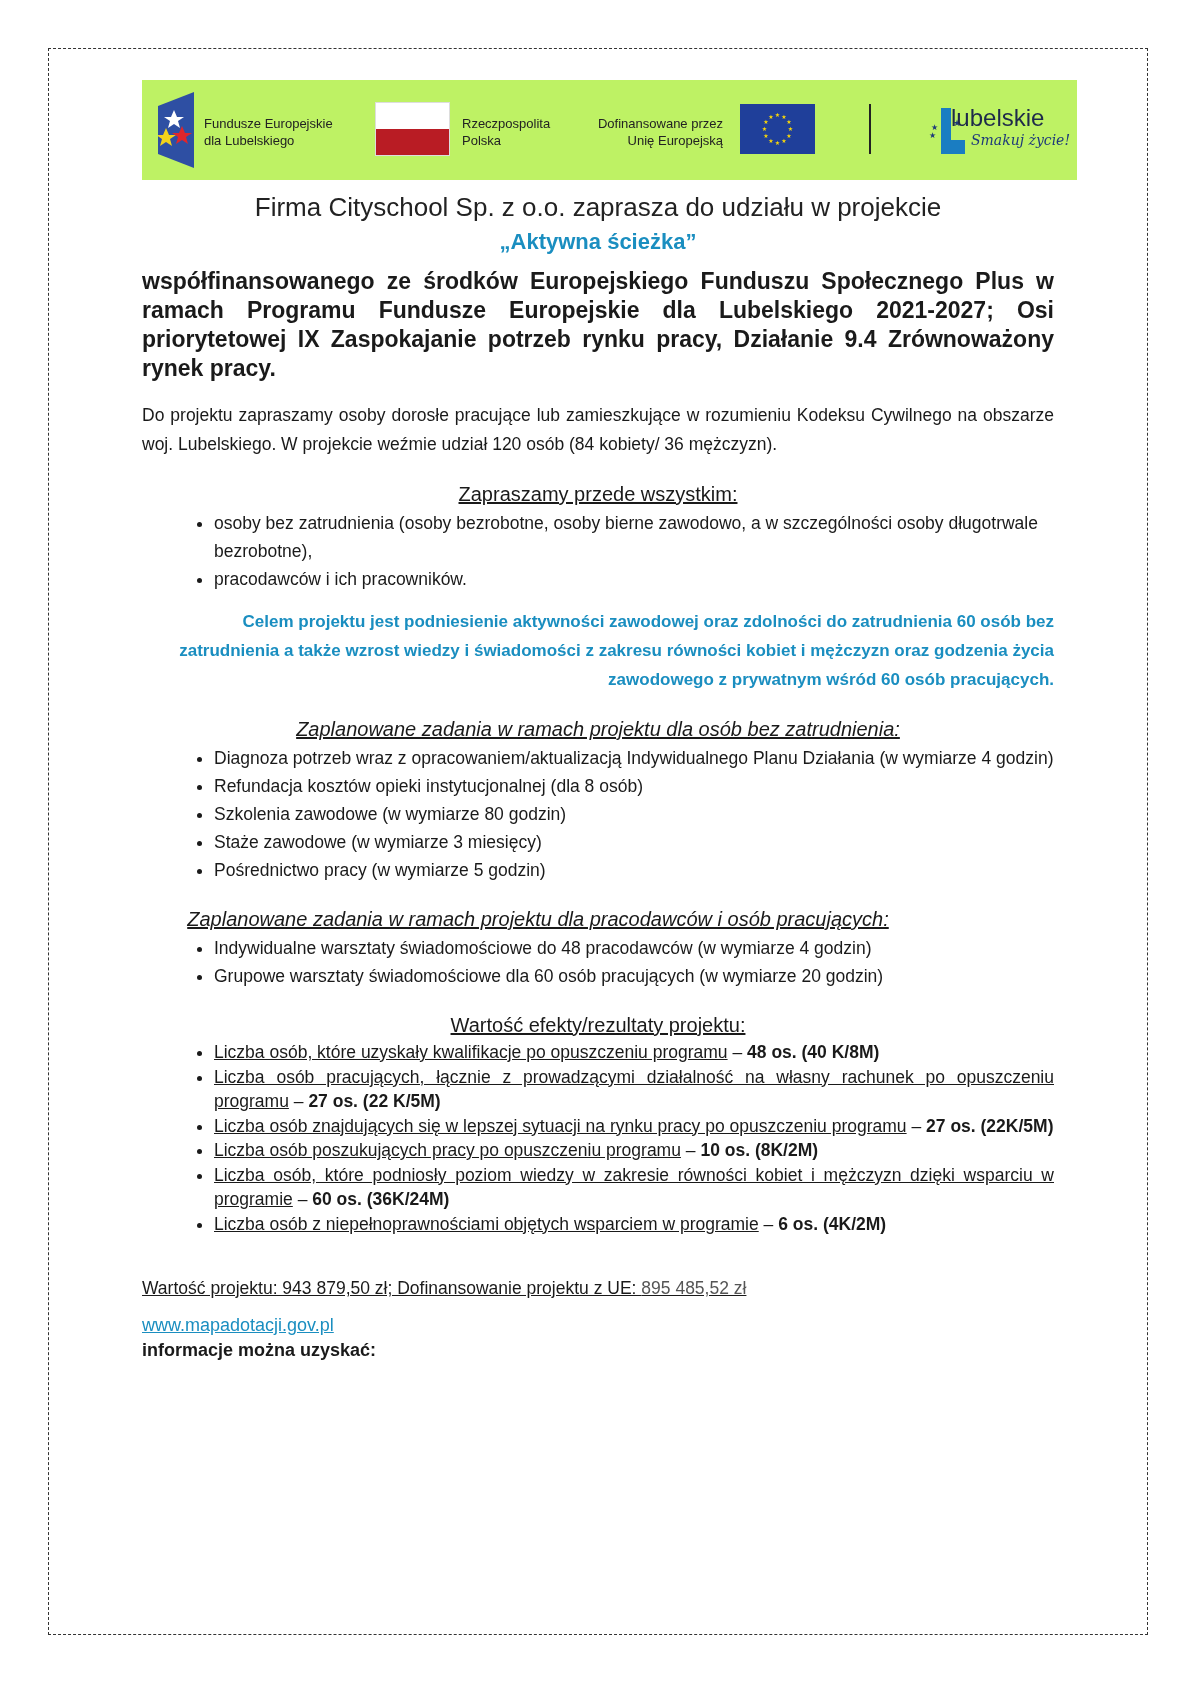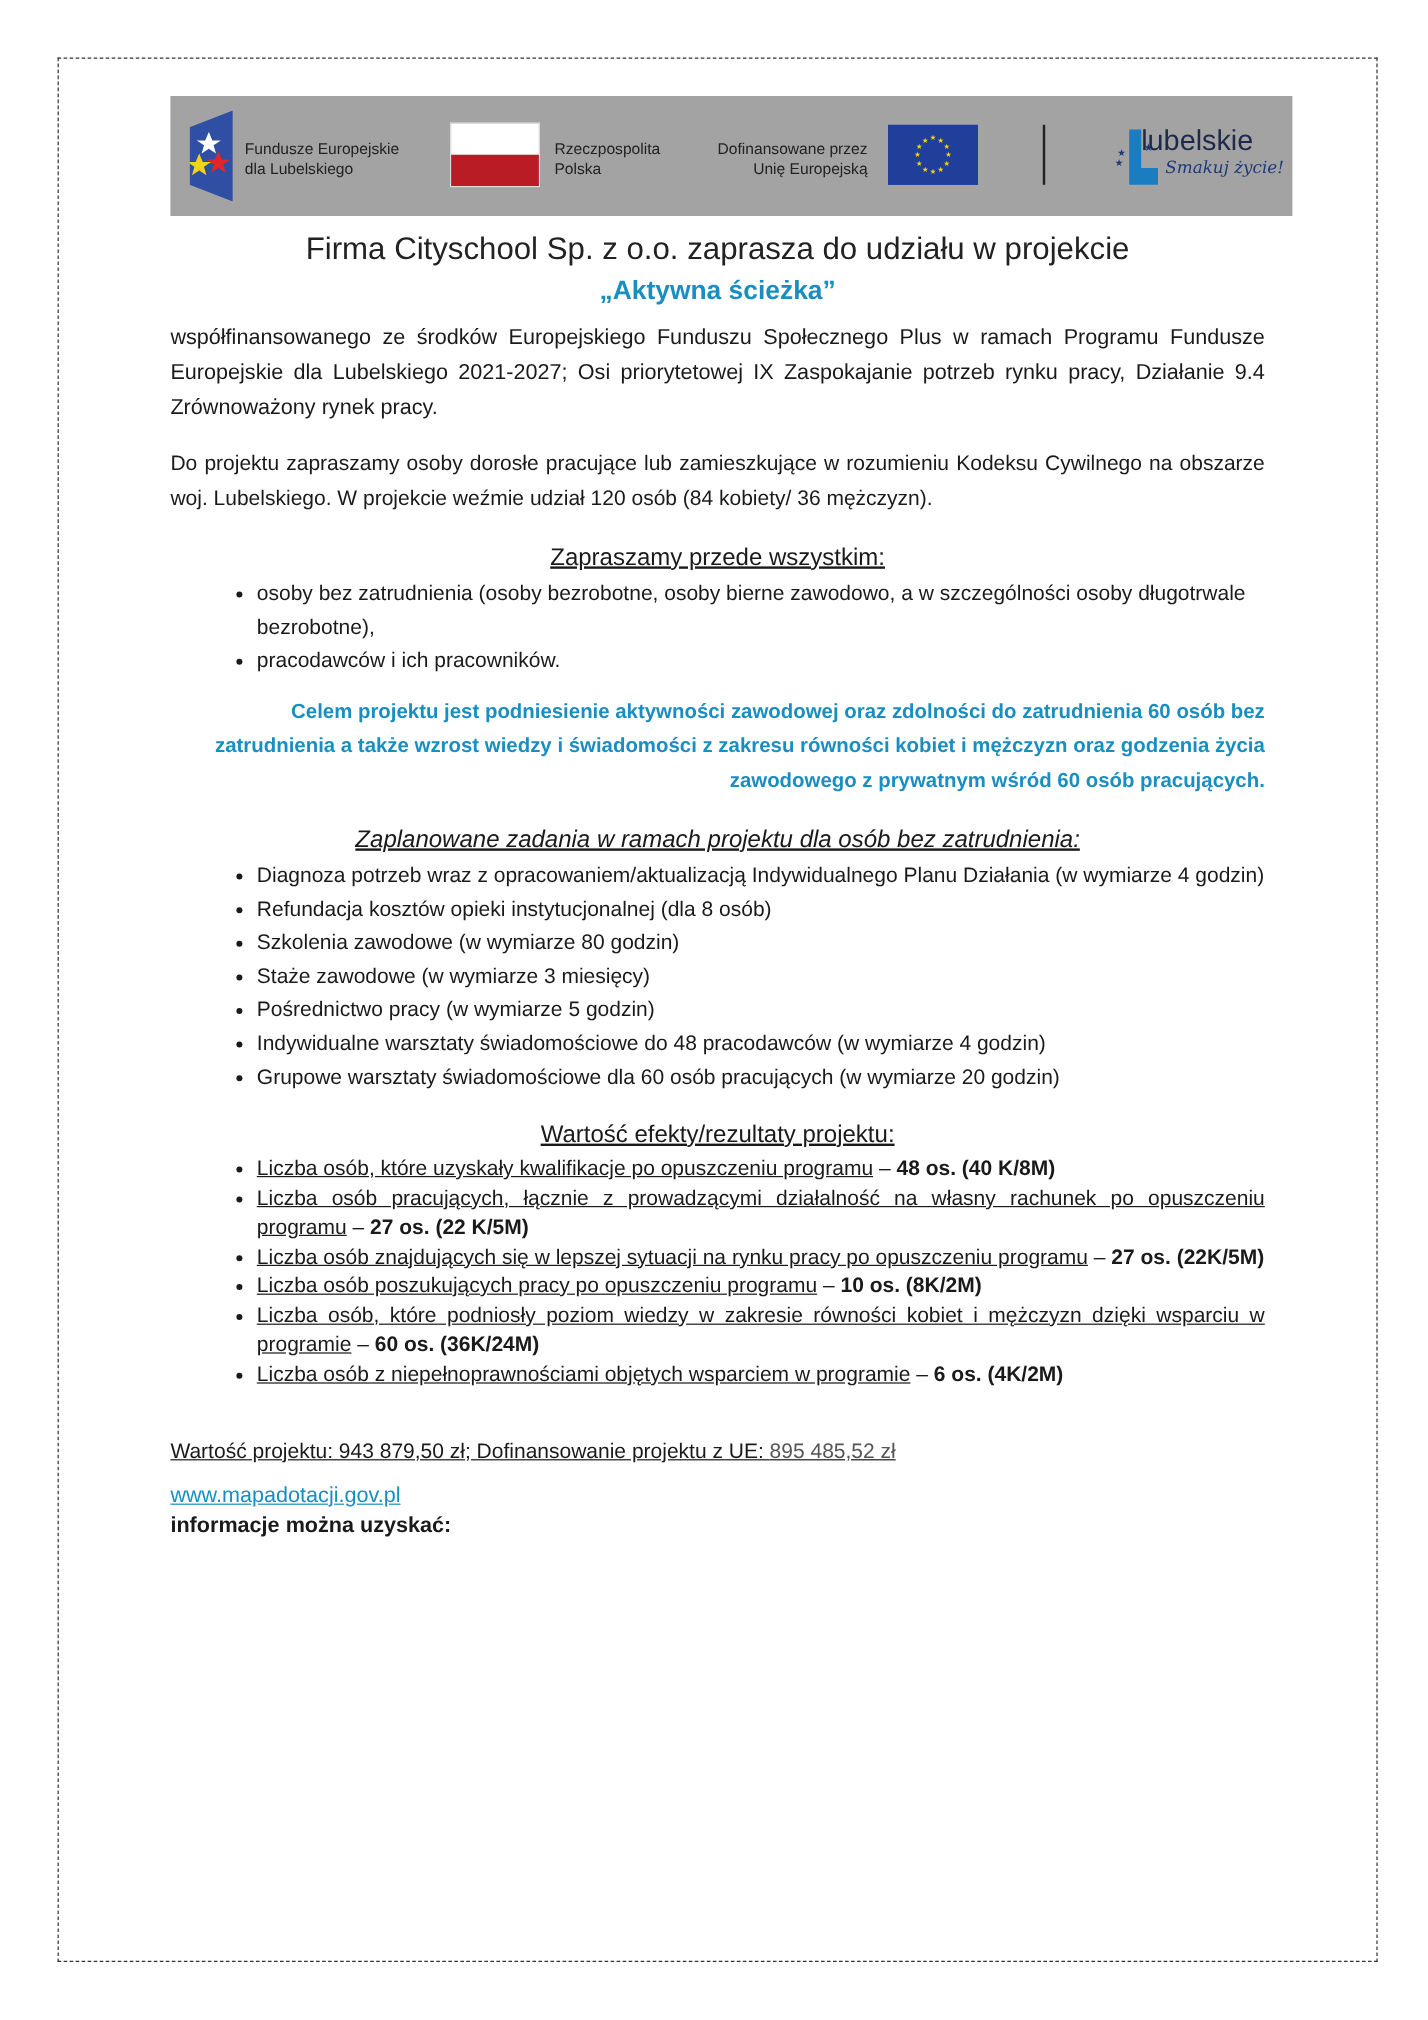--- a/index.html
+++ b/index.html
@@ -3,36 +3,36 @@
 <meta charset="utf-8">
 <style>
   html, body { margin: 0; padding: 0; background: #ffffff; }
   body { width: 1190px; height: 1683px; position: relative; overflow: hidden;
          font-family: "Liberation Sans", sans-serif; color: #1a1a1a; }
   .page-border { position: absolute; left: 48px; top: 48px; width: 1100px; height: 1587px;
                  border: 1px dashed #333; box-sizing: border-box; }
   .content { position: absolute; left: 142px; top: 80px; width: 912px; }
 
   
-  .logos { position: relative; height: 100px; background: #a3a3a3; margin-left: 0; width: 935px; }
+  .logos { position: relative; height: 100px; background: #bef264; margin-left: 0; width: 935px; }
   .logo { position: absolute; }
   .fe-flag { left: 16px; top: 12px; width: 36px; height: 76px; }
   .fe-text { left: 62px; top: 35px; font-size: 13px; line-height: 17px; color: #222; }
   .pl-flag { left: 233px; top: 22px; width: 75px; height: 54px; border: 1px solid #ddd; box-sizing: border-box; }
   .pl-flag .white { height: 50%; background: #fff; }
   .pl-flag .red { height: 50%; background: #b91c24; }
   .pl-text { left: 320px; top: 35px; font-size: 13px; line-height: 17px; color: #222; }
   .eu-text { left: 445px; top: 35px; font-size: 13px; line-height: 17px; color: #222; text-align: right; width: 136px; }
   .eu-flag { left: 598px; top: 24px; width: 75px; height: 50px; background: #1f3f9a; }
   .divider { left: 727px; top: 24px; width: 2px; height: 50px; background: #222; }
   .lub-logo { left: 785px; top: 22px; width: 145px; height: 56px; }
 
   .headline { text-align: center; font-size: 26px; color: #222; margin-top: 12px; font-weight: normal; }
   .project-name { text-align: center; font-size: 22px; color: #1a8ec0; font-weight: bold; margin-top: 6px; }
-  .intro-bold { font-weight: normal; font-size: 18px; line-height: 29px; text-align: justify; margin-top: 12px; }
+  .intro-bold { font-weight: bold; font-size: 23px; line-height: 29px; text-align: justify; margin-top: 12px; }
   .para { font-size: 17.5px; line-height: 29px; text-align: justify; margin-top: 18px; }
   .section-title { font-size: 20px; text-decoration: underline; margin-top: 20px; line-height: 30px; text-align: center; }
   .section-title.italic { font-style: italic; }
   ul { margin: 0; padding-left: 72px; }
   li { font-size: 17.5px; line-height: 28px; padding-left: 0; }
   .goal { color: #1a8ec0; font-weight: bold; text-align: right; font-size: 17px; line-height: 29px; margin-top: 14px; }
   .results li { line-height: 24.5px; text-align: justify; }
   .results .u { text-decoration: underline; }
   .results .b { font-weight: bold; }
   .value-line { font-size: 17.5px; margin-top: 42px; text-decoration: underline; }
@@ -118,20 +118,21 @@
 
   <div class="section-title italic">Zaplanowane zadania w ramach projektu dla osób bez zatrudnienia:</div>
   <ul>
     <li>Diagnoza potrzeb wraz z opracowaniem/aktualizacją Indywidualnego Planu Działania (w wymiarze 4 godzin)</li>
     <li>Refundacja kosztów opieki instytucjonalnej (dla 8 osób)</li>
     <li>Szkolenia zawodowe (w wymiarze 80 godzin)</li>
     <li>Staże zawodowe (w wymiarze 3 miesięcy)</li>
     <li>Pośrednictwo pracy (w wymiarze 5 godzin)</li>
   </ul>
 
+  <div class="section-title italic" style="padding-right:120px;">Zaplanowane zadania w ramach projektu dla pracodawców i osób pracujących:</div>
   <ul>
     <li>Indywidualne warsztaty świadomościowe do 48 pracodawców (w wymiarze 4 godzin)</li>
     <li style="padding-right:100px;">Grupowe warsztaty świadomościowe dla 60 osób pracujących (w wymiarze 20 godzin)</li>
   </ul>
 
   <div class="section-title">Wartość efekty/rezultaty projektu:</div>
   <ul class="results">
     <li><span class="u">Liczba osób, które uzyskały kwalifikacje po opuszczeniu programu</span><span> – </span><span class="b">48 os. (40 K/8M)</span></li>
     <li><span class="u">Liczba osób pracujących, łącznie z prowadzącymi działalność na własny rachunek po opuszczeniu programu</span><span> – </span><span class="b">27 os. (22 K/5M)</span></li>
     <li><span class="u">Liczba osób znajdujących się w lepszej sytuacji na rynku pracy po opuszczeniu programu</span><span> – </span><span class="b">27 os. (22K/5M)</span></li>

